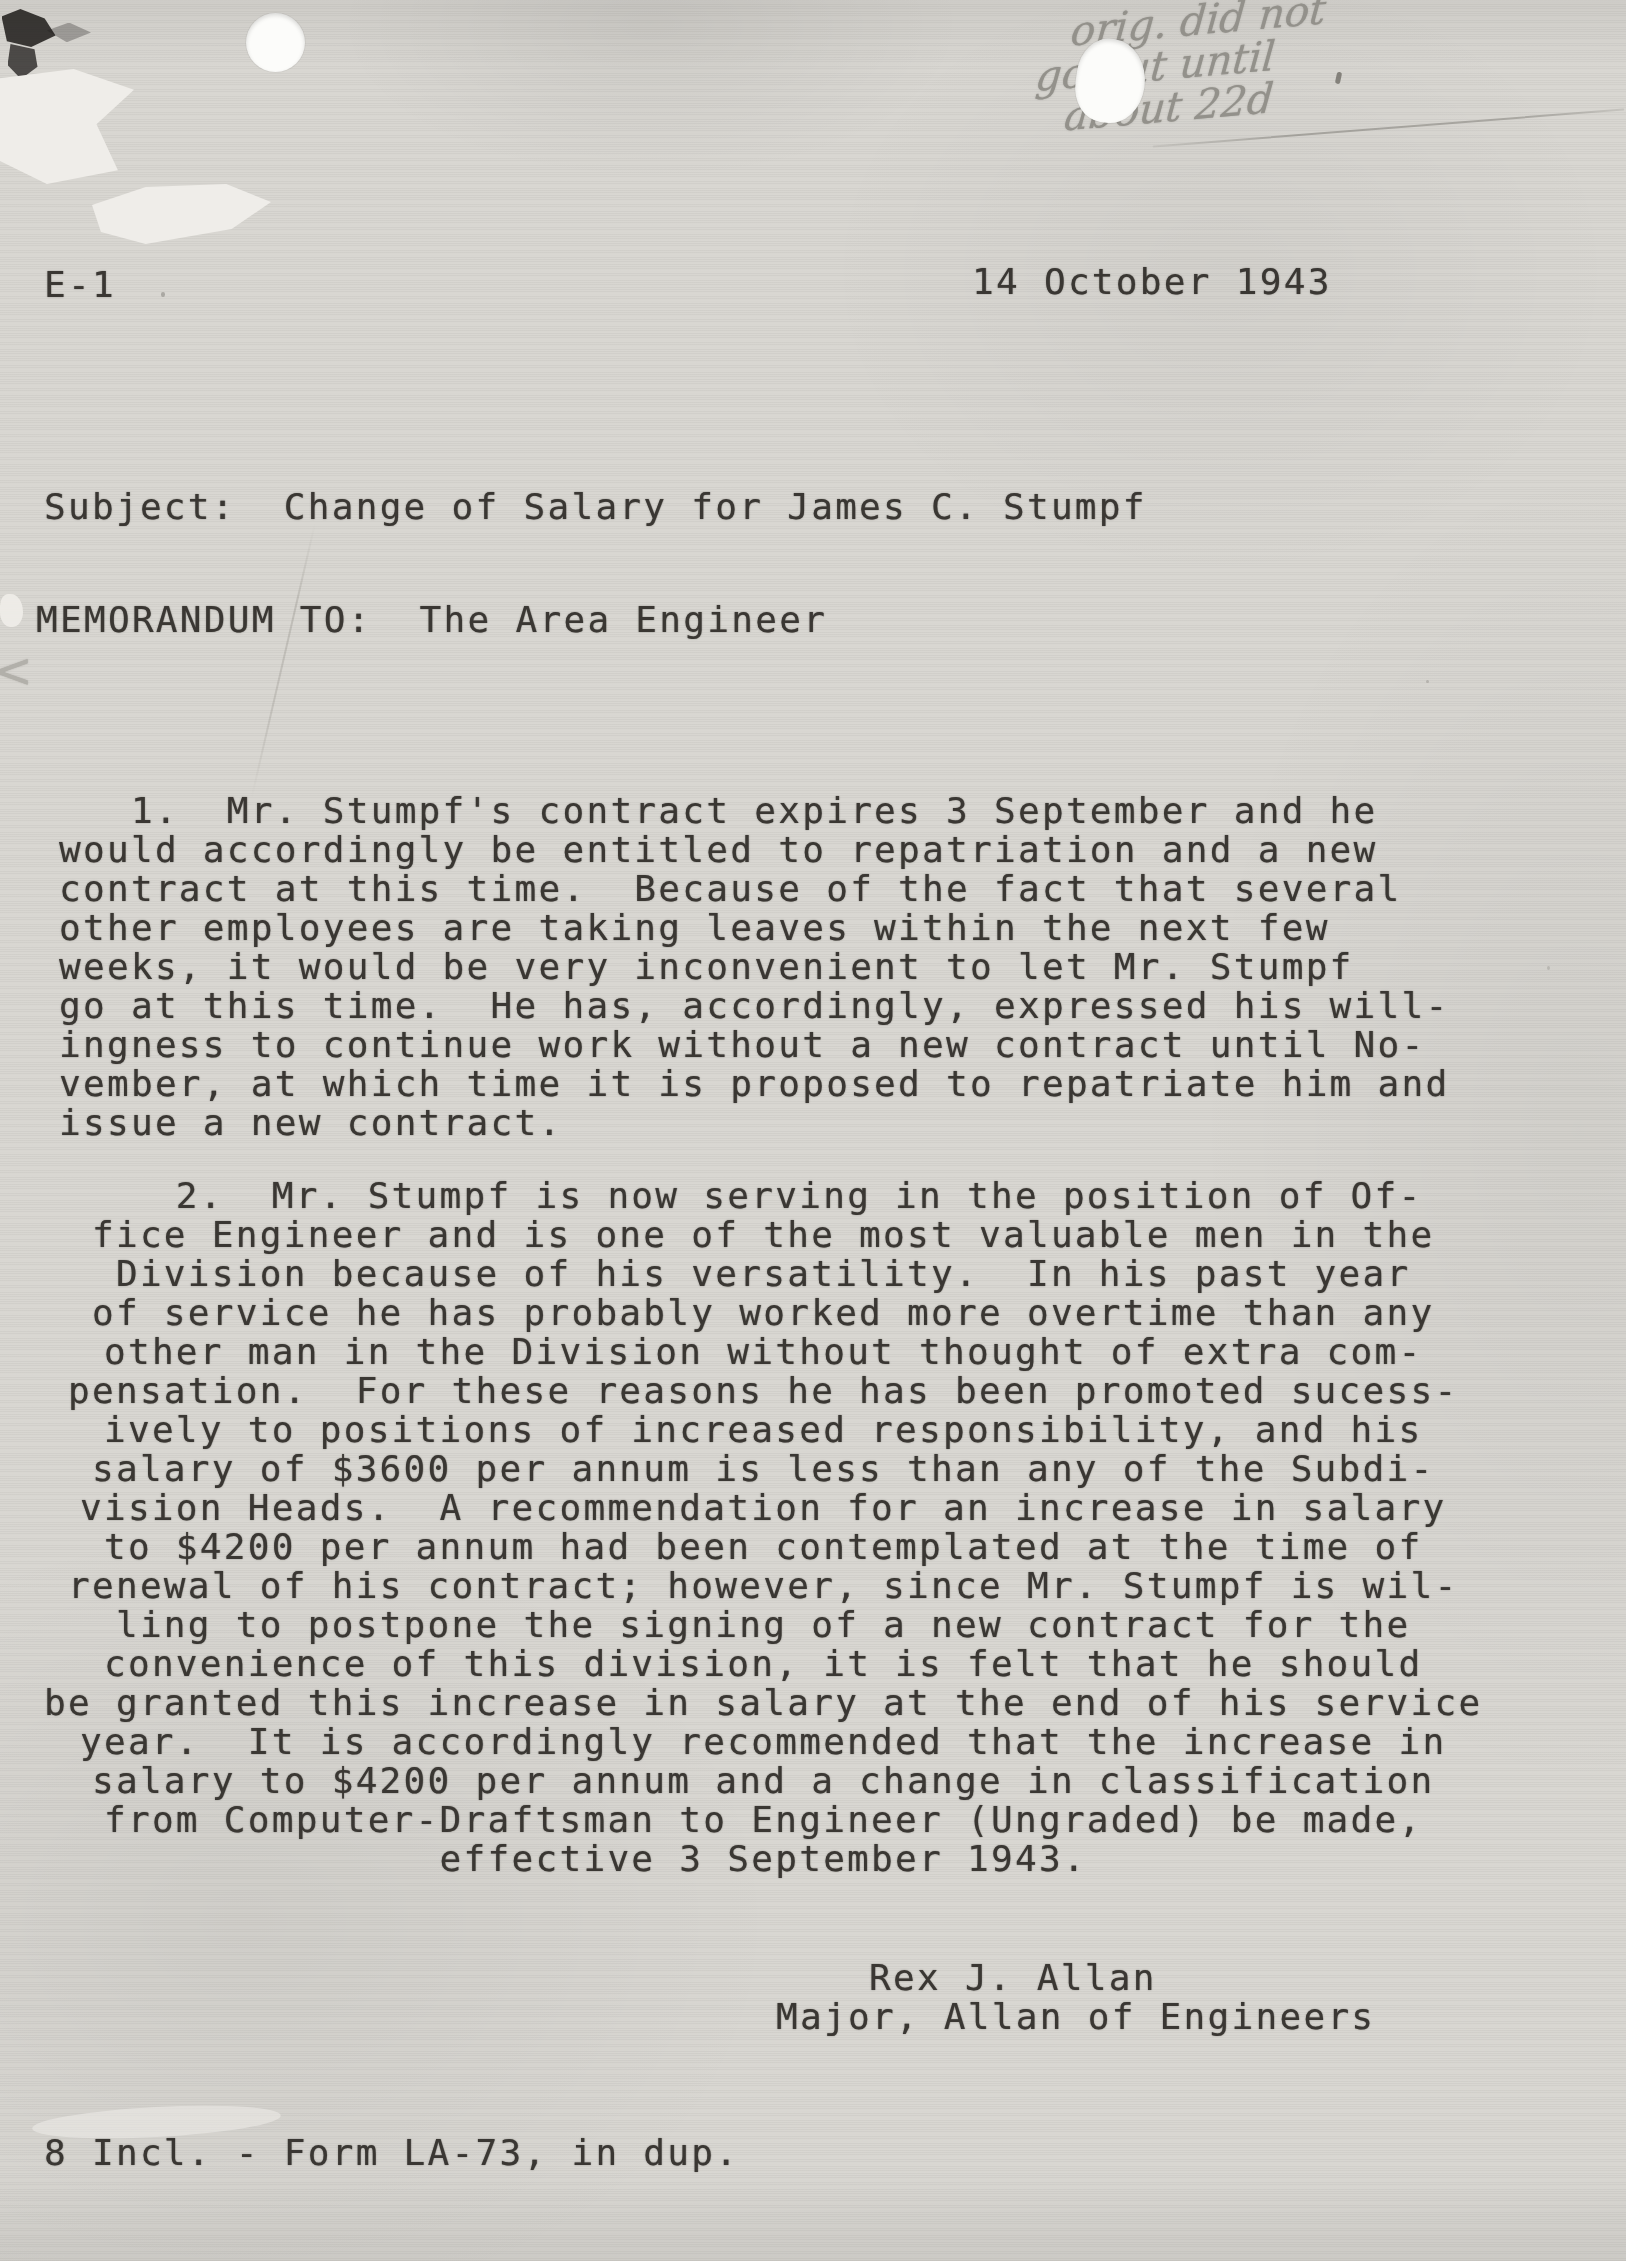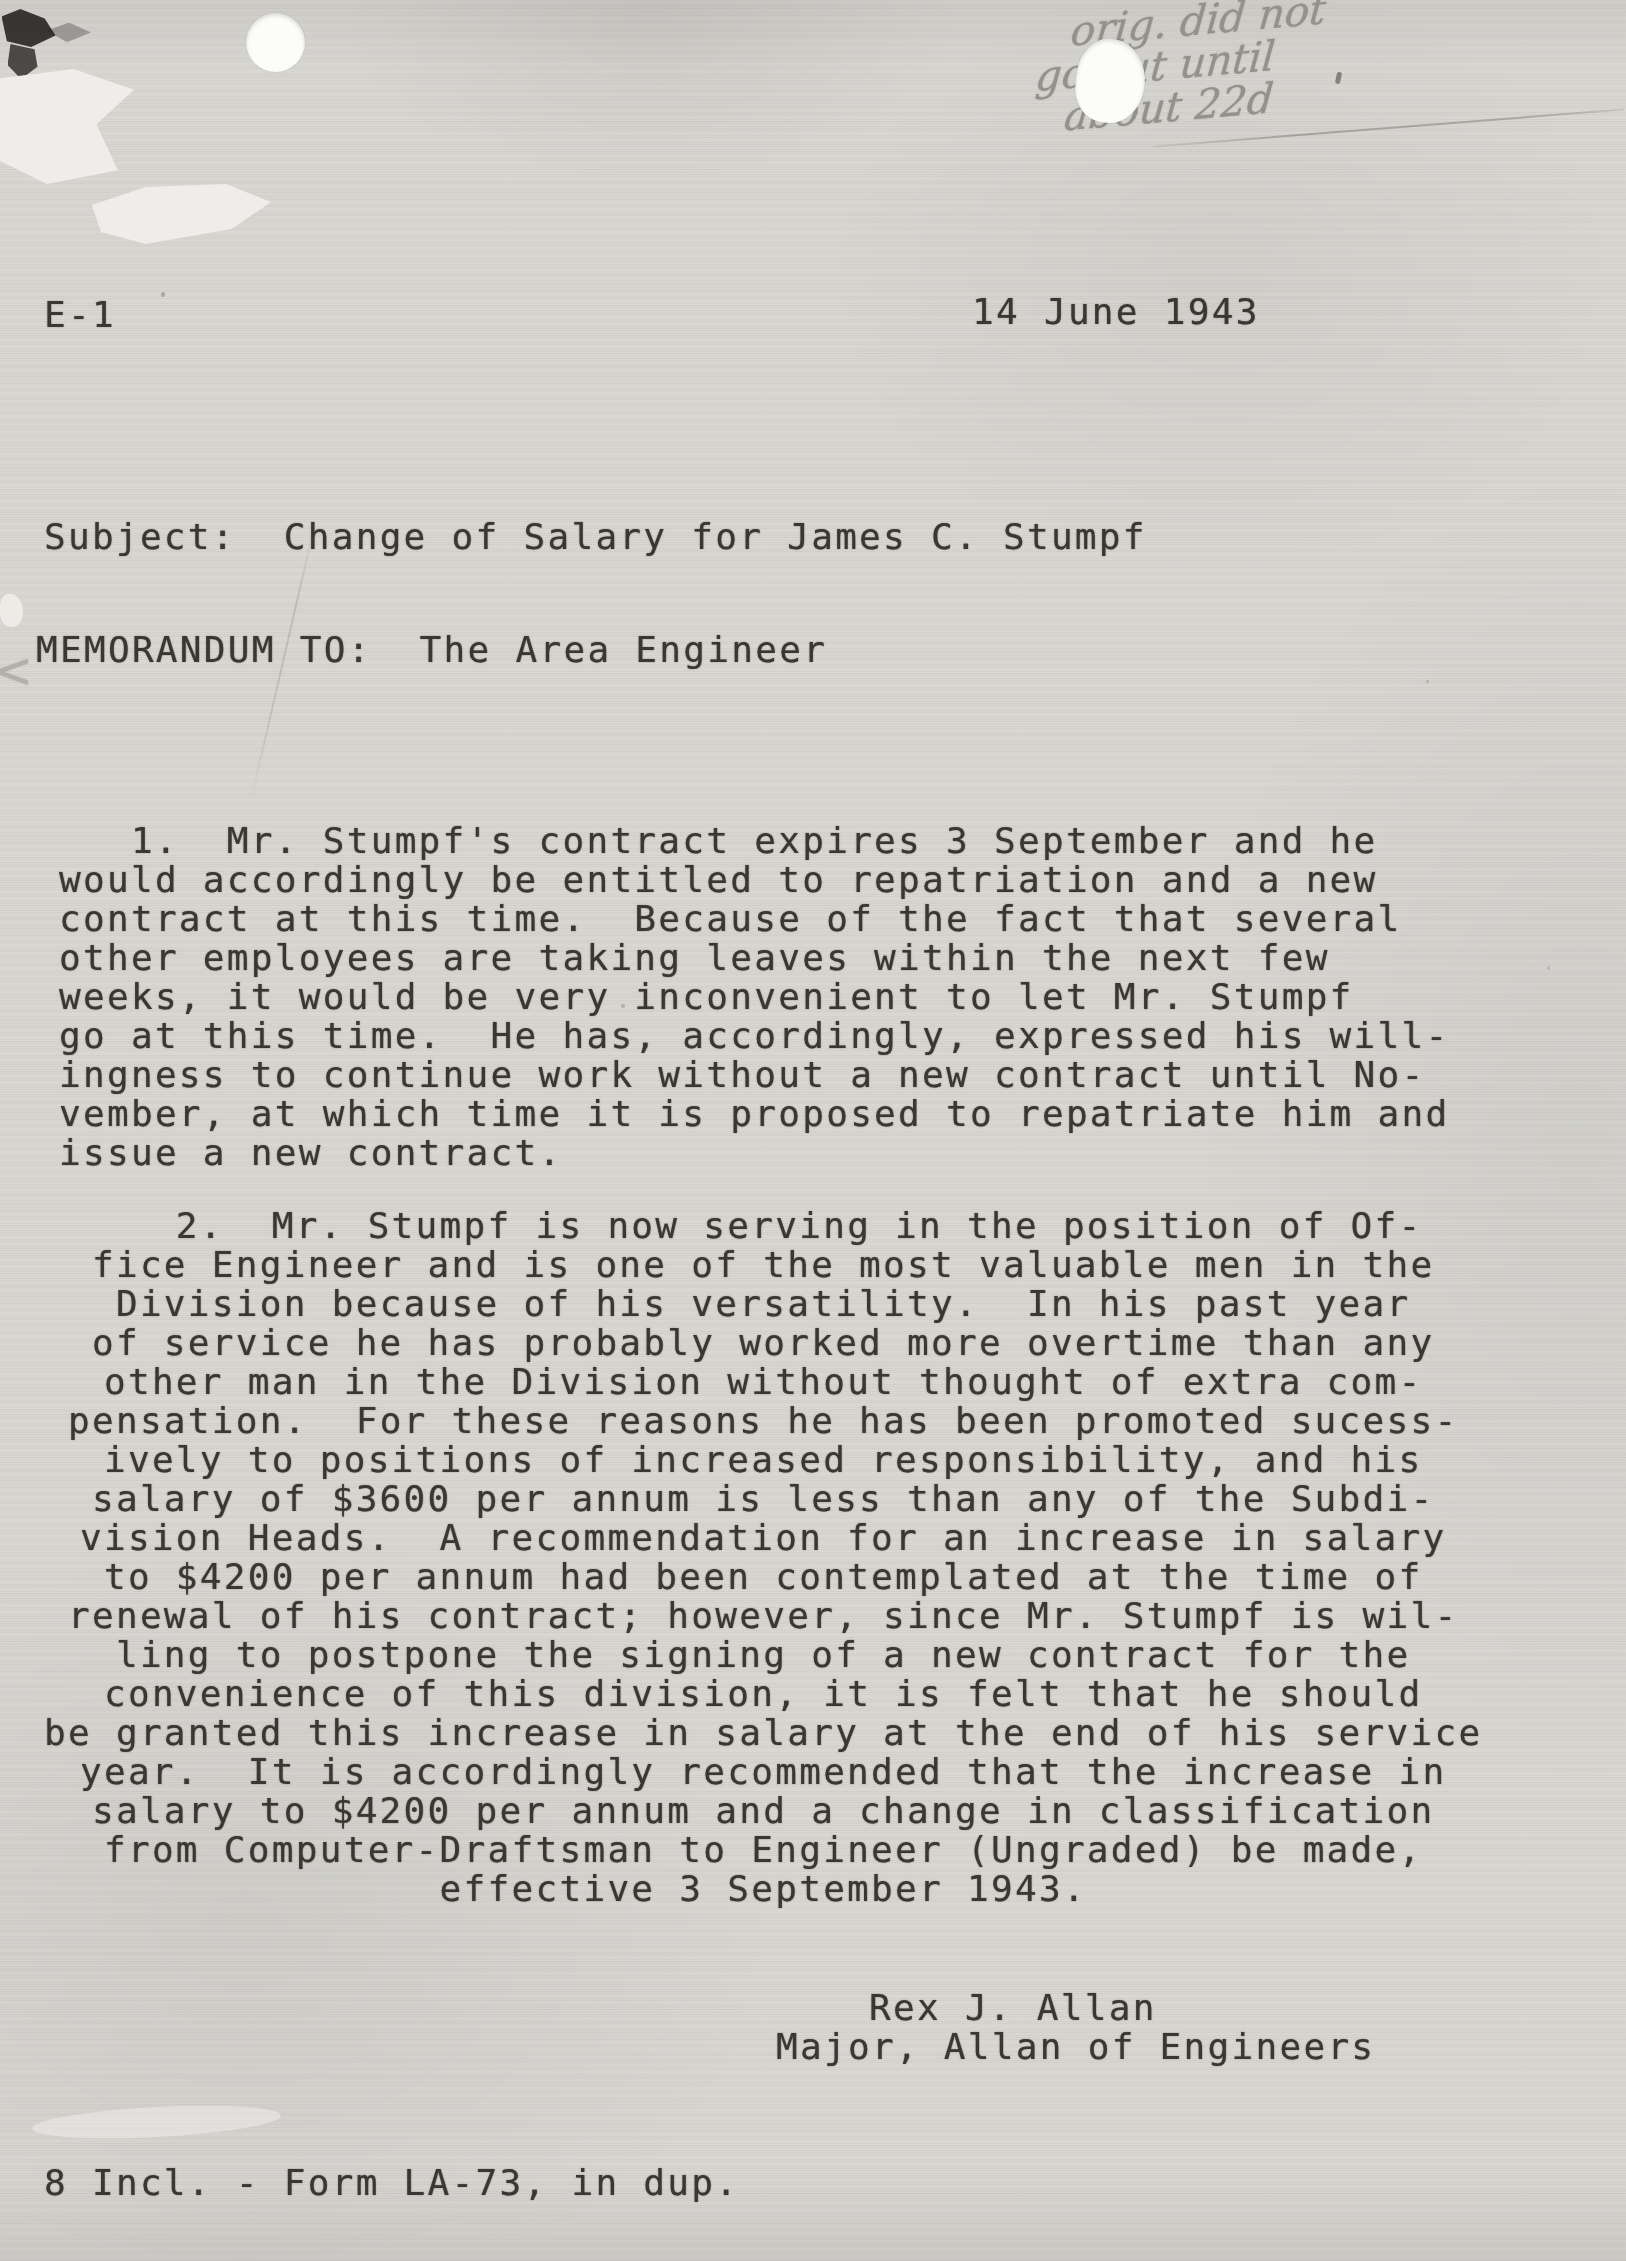--- a/index.html
+++ b/index.html
@@ -20,21 +20,20 @@
     color: #3a3733;
   }
   .type {
     position: absolute;
     font-size: 36px;
     letter-spacing: 2.3px;
     line-height: 39px;
     white-space: pre;
     color: #3a3733;
     text-shadow: 0 0 1.5px rgba(55,52,47,.55), 0.4px 0.4px 0 rgba(55,52,47,.25);
-    margin-top: 30px;
   }
   .para2 { line-height: 39px; text-align: center; }
   
   .handwriting {
     position: absolute;
     left: 1021px; top: -6px;
     width: 482px;
     transform: rotate(-5deg);
     font-family: "DejaVu Serif", "Liberation Serif", serif;
     font-style: italic;
@@ -125,21 +124,21 @@
   <div class="crease"></div>
 
   <div class="speck" style="left:621px;top:1004px;width:3.8px;height:3.8px;opacity:.3"></div>
   <div class="speck" style="left:1426px;top:680px;width:3px;height:3px;opacity:.25"></div>
   <div class="speck" style="left:1547px;top:966px;width:3px;height:3.8px;opacity:.2"></div>
   <div class="speck" style="left:1167px;top:1536px;width:3.8px;height:3px;opacity:.2"></div>
   <div class="speck" style="left:161px;top:292px;width:3.8px;height:4.5px;opacity:.35"></div>
 
   <div class="type" style="left:44px; top:265px;">E-1</div>
 
-  <div class="type" style="left:972px; top:262px;">14 June 1943</div>
+  <div class="type" style="left:972px; top:262px;">14 October 1943</div>
 
   <div class="type" style="left:44px; top:487px;">Subject:  Change of Salary for James C. Stumpf</div>
 
   <div class="type" style="left:36px; top:600px;">MEMORANDUM TO:  The Area Engineer</div>
 
   <div class="type" style="left:59px; top:791px;">   1.  Mr. Stumpf's contract expires 3 September and he
 would accordingly be entitled to repatriation and a new
 contract at this time.  Because of the fact that several
 other employees are taking leaves within the next few
 weeks, it would be very inconvenient to let Mr. Stumpf

